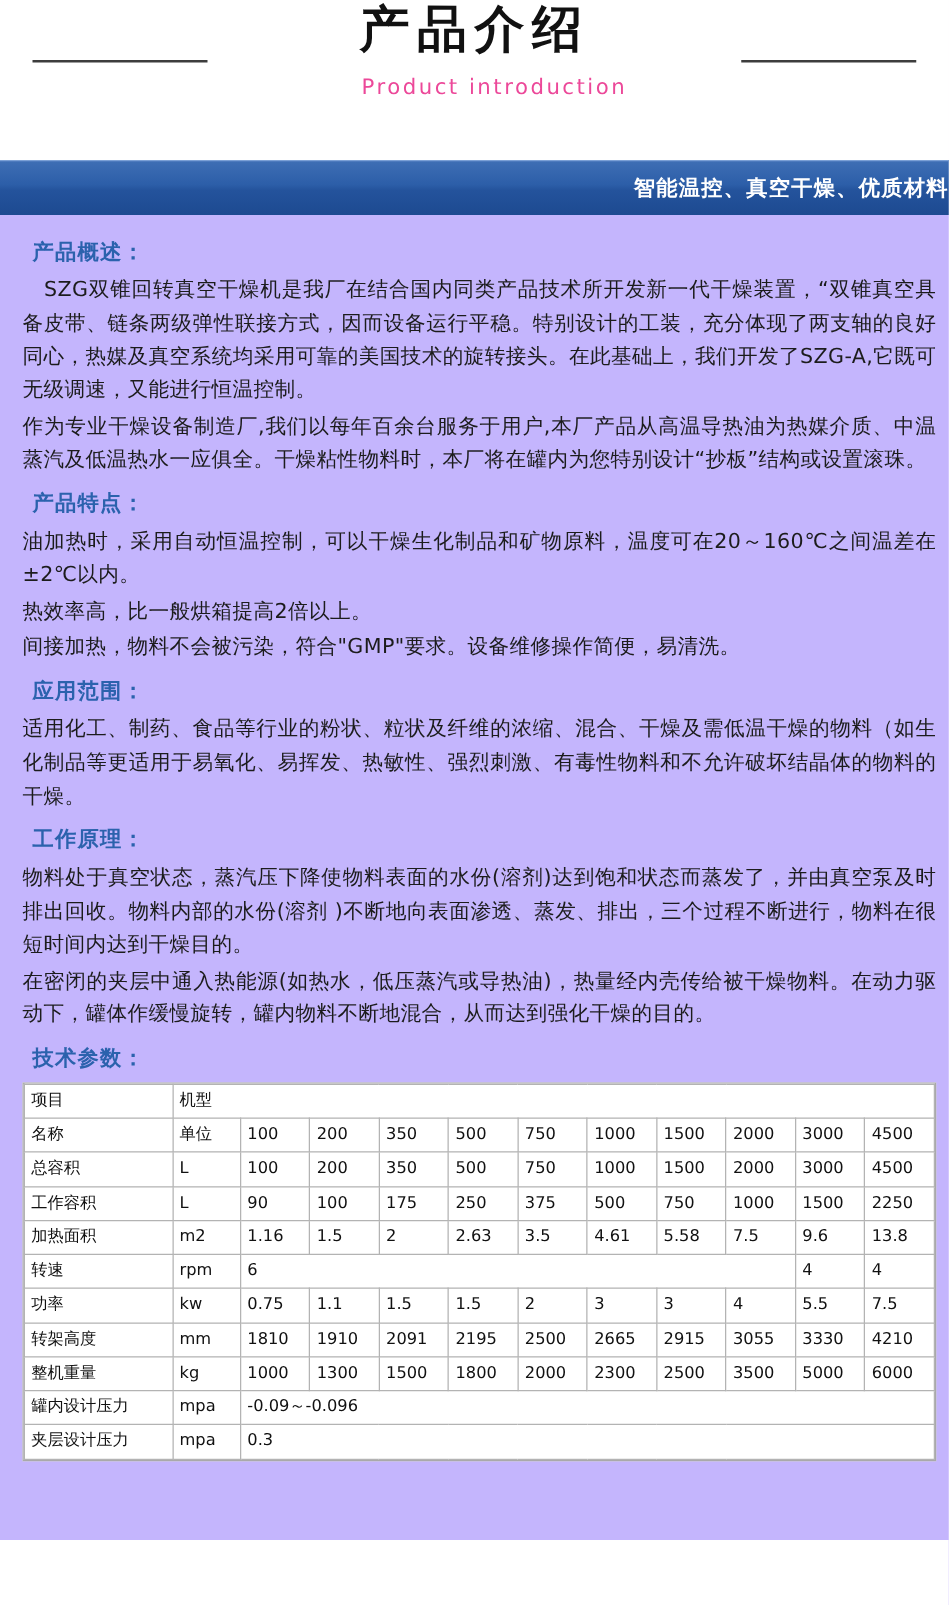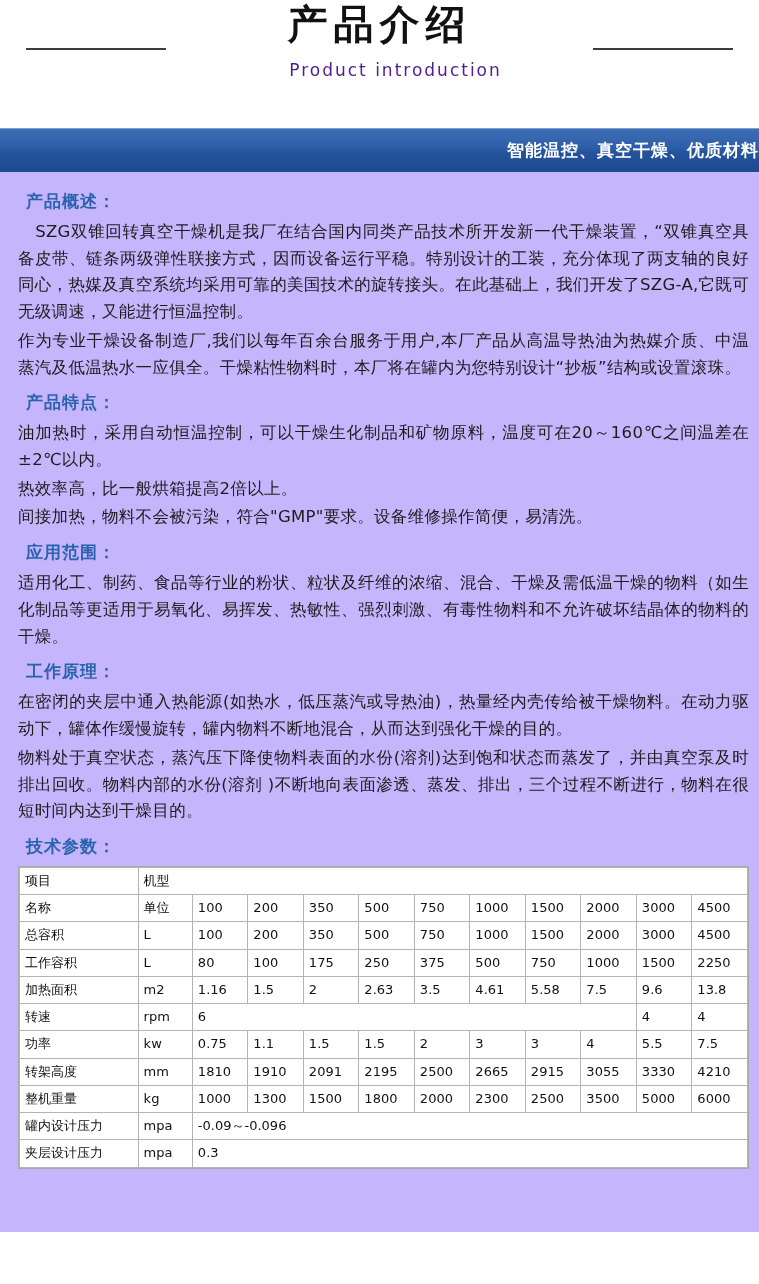--- a/index.html
+++ b/index.html
@@ -29,21 +29,21 @@
     font-size: 40px;
     letter-spacing: 6px;
     color: #111111;
     font-weight: bold;
     line-height: 1.2;
   }
   .header-sub {
     text-align: center;
     font-size: 17px;
     letter-spacing: 2px;
-    color: #4c1d95;
+    color: #ec4899;
     padding-top: 12px;
     padding-left: 32px;
   }
   .rule {
     position: absolute;
     top: 48px;
     height: 2px;
     background: #3d3d3d;
     width: 140px;
   }
@@ -141,22 +141,22 @@
 
     <div class="sec-title">产品特点：</div>
     <p class="para">油加热时，采用自动恒温控制，可以干燥生化制品和矿物原料，温度可在20～160℃之间温差在±2℃以内。</p>
     <p class="para">热效率高，比一般烘箱提高2倍以上。</p>
     <p class="para">间接加热，物料不会被污染，符合"GMP"要求。设备维修操作简便，易清洗。</p>
 
     <div class="sec-title">应用范围：</div>
     <p class="para">适用化工、制药、食品等行业的粉状、粒状及纤维的浓缩、混合、干燥及需低温干燥的物料（如生化制品等更适用于易氧化、易挥发、热敏性、强烈刺激、有毒性物料和不允许破坏结晶体的物料的干燥。</p>
 
     <div class="sec-title">工作原理：</div>
+    <p class="para">物料处于真空状态，蒸汽压下降使物料表面的水份(溶剂)达到饱和状态而蒸发了，并由真空泵及时排出回收。物料内部的水份(溶剂 )不断地向表面渗透、蒸发、排出，三个过程不断进行，物料在很短时间内达到干燥目的。</p>
     <p class="para">在密闭的夹层中通入热能源(如热水，低压蒸汽或导热油)，热量经内壳传给被干燥物料。在动力驱动下，罐体作缓慢旋转，罐内物料不断地混合，从而达到强化干燥的目的。</p>
-    <p class="para">物料处于真空状态，蒸汽压下降使物料表面的水份(溶剂)达到饱和状态而蒸发了，并由真空泵及时排出回收。物料内部的水份(溶剂 )不断地向表面渗透、蒸发、排出，三个过程不断进行，物料在很短时间内达到干燥目的。</p>
 
     <div class="sec-title">技术参数：</div>
 
     <div class="table-wrap">
       <table class="spec">
         <tbody>
 
           <tr>
             <td class="label">项目</td>
             <td colspan="11">机型</td>
@@ -188,21 +188,21 @@
             <td class="val">1000</td>
             <td class="val">1500</td>
             <td class="val">2000</td>
             <td class="val">3000</td>
             <td class="val">4500</td>
           </tr>
 
           <tr>
             <td class="label">工作容积</td>
             <td class="unit">L</td>
-            <td class="val">80</td>
+            <td class="val">90</td>
             <td class="val">100</td>
             <td class="val">175</td>
             <td class="val">250</td>
             <td class="val">375</td>
             <td class="val">500</td>
             <td class="val">750</td>
             <td class="val">1000</td>
             <td class="val">1500</td>
             <td class="val">2250</td>
           </tr>

